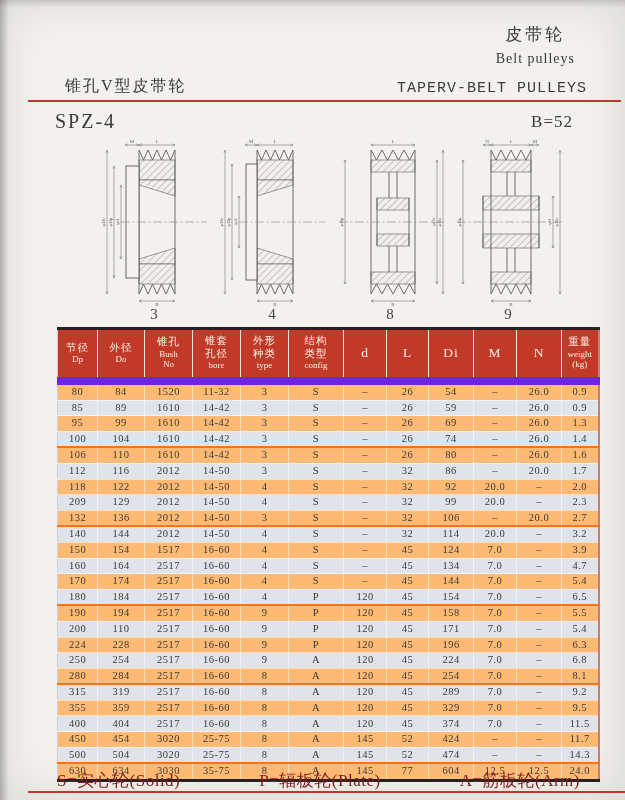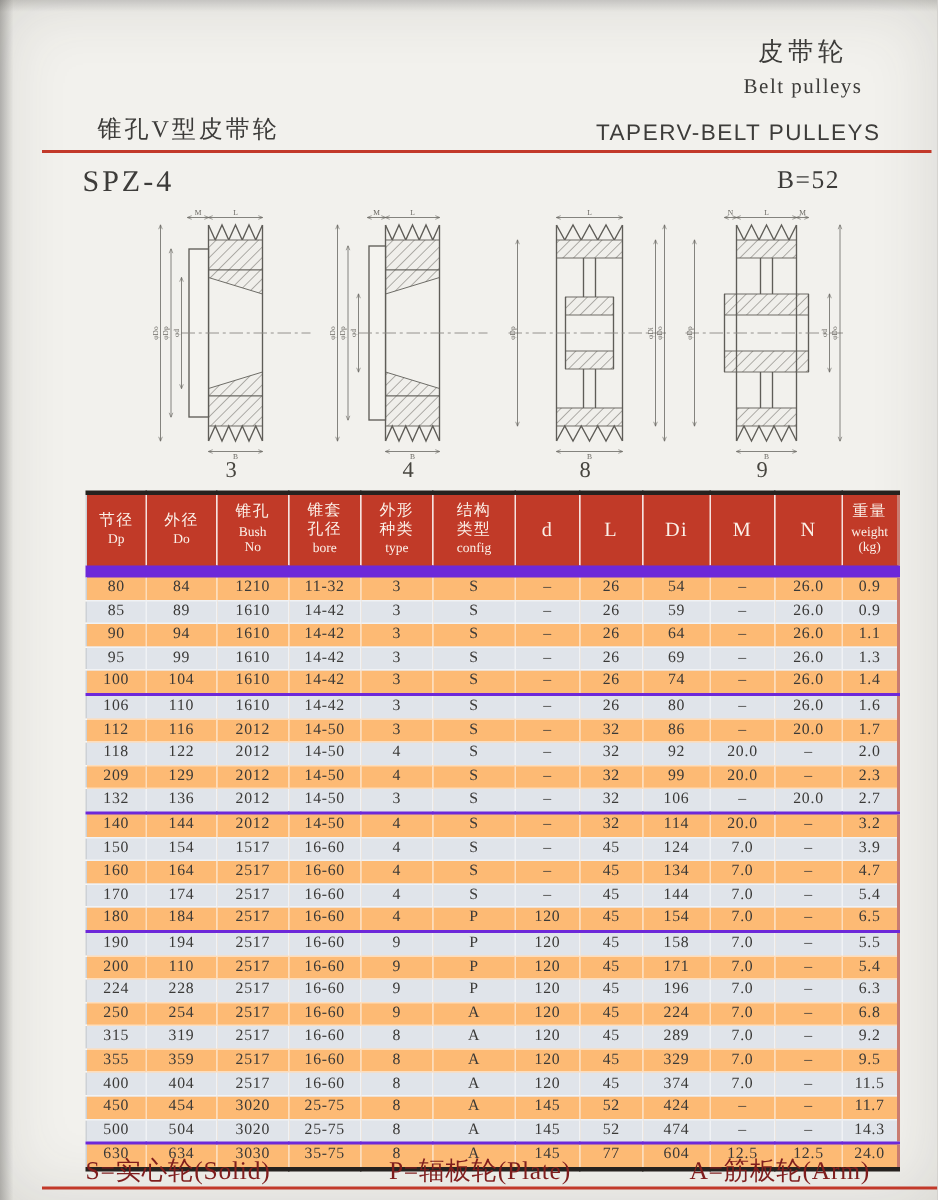--- a/index.html
+++ b/index.html
@@ -11,23 +11,23 @@
   .page::after{content:"";position:absolute;left:0;top:0;right:0;height:8px;
         background:linear-gradient(to bottom,rgba(40,38,36,.16),rgba(40,38,36,0));pointer-events:none;}
 
   
   .brand{position:absolute;top:22px;right:50px;text-align:center;line-height:1.5;}
   .brand-zh{font-size:17px;letter-spacing:3px;}
   .brand-en{font-size:14px;letter-spacing:1px;}
   .section-row{position:absolute;top:76px;left:30px;right:16px;display:flex;
         justify-content:space-between;align-items:flex-end;}
   .section-zh{font-size:16px;letter-spacing:2px;margin-left:35px;}
-  .section-en{font-size:15px;letter-spacing:1px;margin-right:22px;font-family:Liberation Sans, sans-serif;}
+  .section-en{font-size:15px;letter-spacing:1px;margin-right:22px;font-family:Liberation Mono, monospace;}
   .red-rule{position:absolute;left:28px;right:4px;top:100px;height:2px;background:#c2392a;}
-  .model-row{position:absolute;top:110px;left:55px;right:65px;display:flex;justify-content:space-between;}
+  .model-row{position:absolute;top:110px;left:55px;right:52px;display:flex;justify-content:space-between;align-items:center;}
   .model{font-size:20px;letter-spacing:2px;}
   .belt-width{font-size:17px;letter-spacing:1px;}
 
   
   .drawings{position:absolute;top:138px;left:95px;right:80px;display:flex;justify-content:space-between;}
   figure{margin:0;display:flex;flex-direction:column;align-items:center;}
   figcaption{font-size:15px;margin-top:0;color:#47453f;}
   .draw{stroke:#5f5d58;}
   svg text{fill:#6b6963;font-family:"Liberation Serif",serif;}
 
@@ -37,21 +37,21 @@
         border-left:1px solid #cdd1d6;border-right:2px solid #c97c71;}
   .spec-table thead th{background:#c13a28;color:#fbf0e8;font-weight:normal;vertical-align:middle;
         padding:2px 0 3px;height:42px;border-left:1px solid rgba(255,255,255,.85);}
   .spec-table thead th:first-child{border-left:none;}
   .spec-table thead tr{border-bottom:8px solid #6d28d9;}
   th .hz{font-size:10.5px;line-height:1.2;letter-spacing:1px;}
   th .he{font-size:9px;line-height:1.15;letter-spacing:0;}
   th.single{font-size:13.5px;letter-spacing:1px;}
   .spec-table tbody{background:#fdba74;}
   .spec-table tbody tr{border-bottom:1px solid rgba(255,255,255,.5);}
-  .spec-table tbody tr.group-end{border-bottom:2px solid #6d28d9;}
+  .spec-table tbody tr.group-end{border-bottom:2px solid #f97316;}
   .spec-table tbody td{font-size:10.5px;text-align:center;height:14.6px;line-height:1;padding:0;
         color:#3a3937;border-left:1px solid rgba(255,255,255,.5);letter-spacing:.5px;}
   .spec-table tbody td:first-child{border-left:none;}
   .spec-table tbody tr:nth-child(even){background:#e0e4ea;}
 
   
   .legend{position:absolute;top:769px;left:57px;right:45px;display:flex;justify-content:space-between;
         font-size:17px;letter-spacing:.5px;color:#7f1d1d;}
   .red-rule-bottom{position:absolute;left:28px;right:0;top:791px;height:2px;background:#c2392a;}
 </style>
@@ -275,21 +275,21 @@
             <div class="hz">重量</div>
             <div class="he">weight</div>
             <div class="he">(kg)</div>
           </th>
         </tr>
       </thead>
     <tbody>
         <tr>
           <td>80</td>
           <td>84</td>
-          <td>1210</td>
+          <td>1520</td>
           <td>11-32</td>
           <td>3</td>
           <td>S</td>
           <td>–</td>
           <td>26</td>
           <td>54</td>
           <td>–</td>
           <td>26.0</td>
           <td>0.9</td>
         </tr>
@@ -299,34 +299,20 @@
           <td>1610</td>
           <td>14-42</td>
           <td>3</td>
           <td>S</td>
           <td>–</td>
           <td>26</td>
           <td>59</td>
           <td>–</td>
           <td>26.0</td>
           <td>0.9</td>
-        </tr>
-        <tr>
-          <td>90</td>
-          <td>94</td>
-          <td>1610</td>
-          <td>14-42</td>
-          <td>3</td>
-          <td>S</td>
-          <td>–</td>
-          <td>26</td>
-          <td>64</td>
-          <td>–</td>
-          <td>26.0</td>
-          <td>1.1</td>
         </tr>
         <tr>
           <td>95</td>
           <td>99</td>
           <td>1610</td>
           <td>14-42</td>
           <td>3</td>
           <td>S</td>
           <td>–</td>
           <td>26</td>
@@ -538,20 +524,34 @@
           <td>16-60</td>
           <td>9</td>
           <td>A</td>
           <td>120</td>
           <td>45</td>
           <td>224</td>
           <td>7.0</td>
           <td>–</td>
           <td>6.8</td>
         </tr>
+        <tr class="group-end">
+          <td>280</td>
+          <td>284</td>
+          <td>2517</td>
+          <td>16-60</td>
+          <td>8</td>
+          <td>A</td>
+          <td>120</td>
+          <td>45</td>
+          <td>254</td>
+          <td>7.0</td>
+          <td>–</td>
+          <td>8.1</td>
+        </tr>
         <tr>
           <td>315</td>
           <td>319</td>
           <td>2517</td>
           <td>16-60</td>
           <td>8</td>
           <td>A</td>
           <td>120</td>
           <td>45</td>
           <td>289</td>

